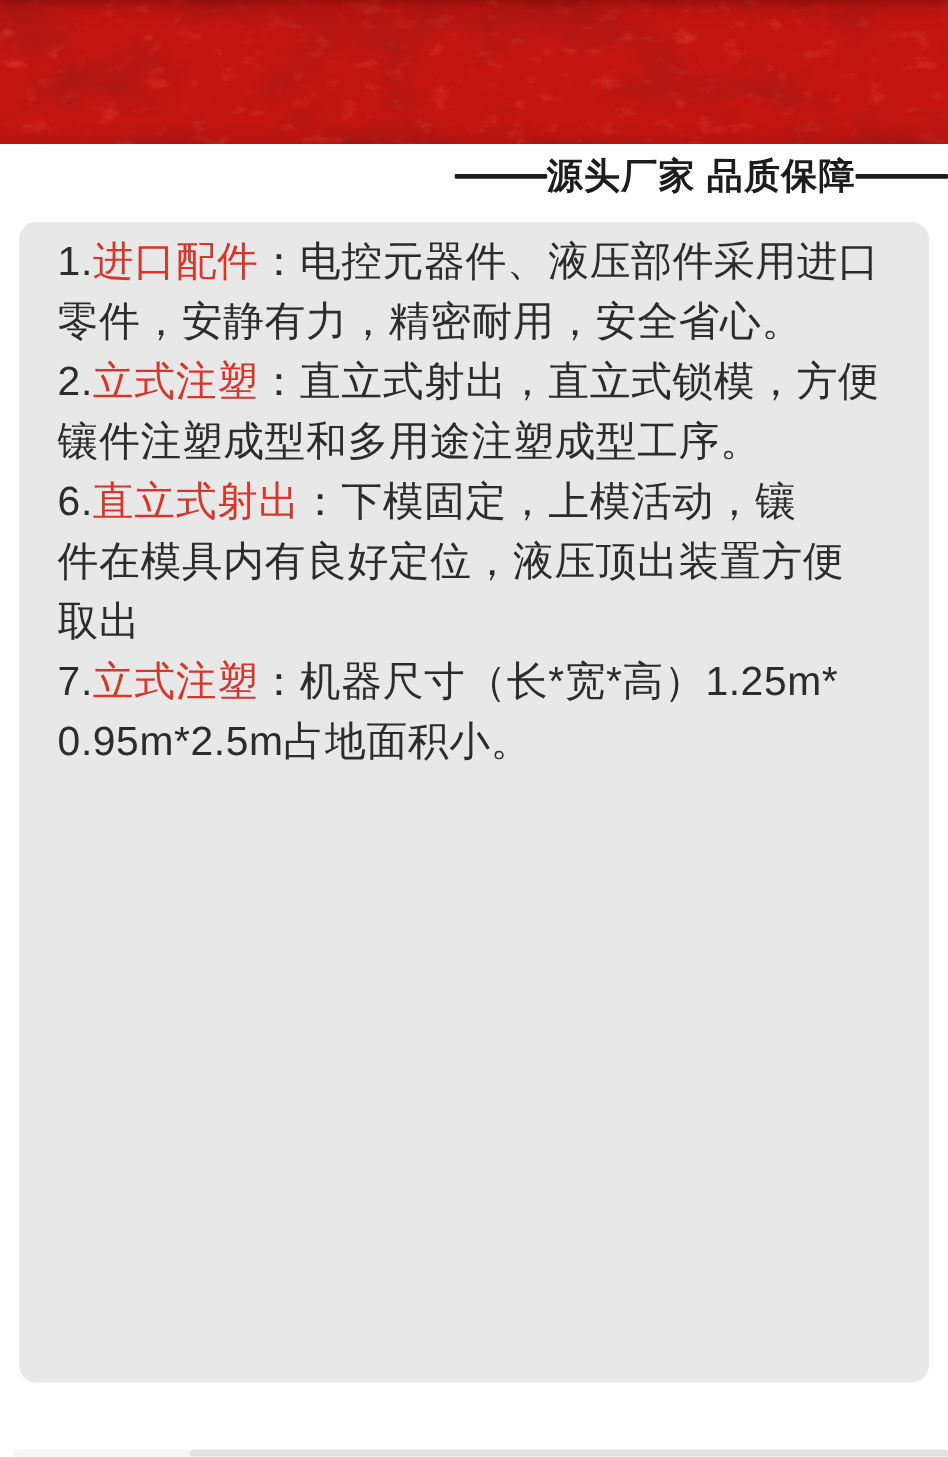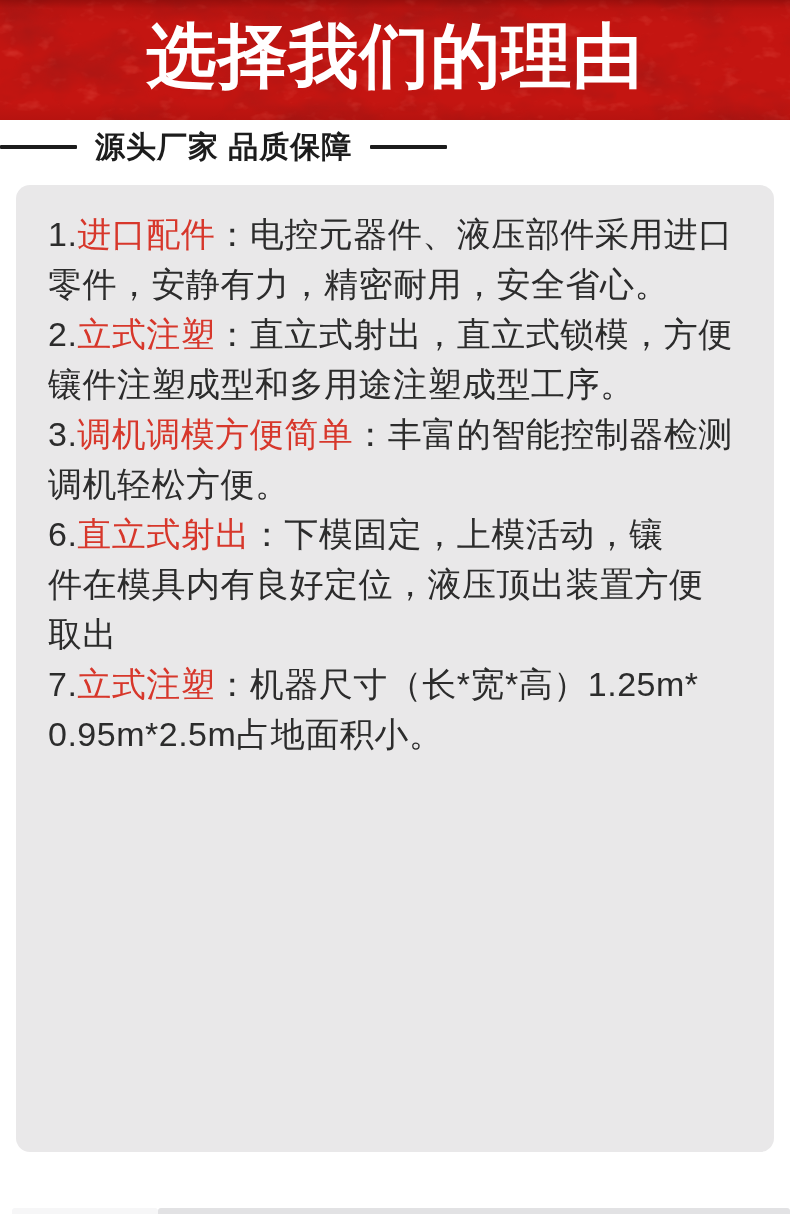--- a/index.html
+++ b/index.html
@@ -52,22 +52,21 @@
     letter-spacing: 1px;
     white-space: nowrap;
   }
 
   
   .tagline {
     margin-top: 6px;
     height: 42px;
     display: flex;
     align-items: center;
-    justify-content: flex-start;
-    gap: 18px;
+    justify-content: flex-end;
   }
   .tagline-line {
     width: 77px;
     height: 4px;
     background: #1c1c1c;
     border-radius: 1px;
   }
   .tagline-text {
     color: #1c1c1c;
     font-size: 30px;
@@ -77,21 +76,21 @@
   }
 
   
   .reasons-card {
     box-sizing: border-box;
     margin: 17px auto 0 auto;
     width: 758px;
     height: 967px;
     background: #e9e8e9;
     border-radius: 14px;
-    padding: 24px 26px 0 32px;
+    padding: 8px 26px 0 32px;
   }
   .reason-item {
     margin: 0;
     padding: 0;
     font-size: 34px;
     line-height: 50px;
     color: #2c2c2c;
     letter-spacing: 0.5px;
   }
   .item-number, .item-colon {
@@ -143,39 +142,36 @@
                     0 0 0 0 0.18
                     0 0 0 0 0.13
                     0 1.6 0 0 -0.95"></feColorMatrix>
         </filter>
       </defs>
       <rect width="790" height="120" fill="#c41511"></rect>
       <rect width="790" height="120" filter="url(#plasterLight)" opacity="0.45"></rect>
       <rect width="790" height="120" filter="url(#plasterDark)" opacity="0.55"></rect>
     </svg>
     <div class="banner-shade"></div>
-    <div class="banner-title">选择我们的理由</div>
   </div>
 
   <div class="tagline">
     <div class="tagline-line"></div>
     <div class="tagline-text">源头厂家 品质保障</div>
     <div class="tagline-line"></div>
   </div>
 
   <div class="reasons-card">
 
     <p class="reason-item"><span class="item-number">1.</span><span class="item-keyword">进口配件</span><span class="item-colon">：</span><span class="item-body">电控元器件、液压部件采用进口
 零件，安静有力，精密耐用，安全省心。</span></p>
 
     <p class="reason-item"><span class="item-number">2.</span><span class="item-keyword">立式注塑</span><span class="item-colon">：</span><span class="item-body">直立式射出，直立式锁模，方便
 镶件注塑成型和多用途注塑成型工序。</span></p>
 
-    <p class="reason-item"><span class="item-number">3.</span><span class="item-keyword">调机调模方便简单</span><span class="item-colon">：</span><span class="item-body">丰富的智能控制器检测
-调机轻松方便。</span></p>
 
 
 
     <p class="reason-item"><span class="item-number">6.</span><span class="item-keyword">直立式射出</span><span class="item-colon">：</span><span class="item-body">下模固定，上模活动，镶
 件在模具内有良好定位，液压顶出装置方便
 取出</span></p>
 
     <p class="reason-item"><span class="item-number">7.</span><span class="item-keyword">立式注塑</span><span class="item-colon">：</span><span class="item-body">机器尺寸（长*宽*高）1.25m*
 0.95m*2.5m占地面积小。</span></p>
 

